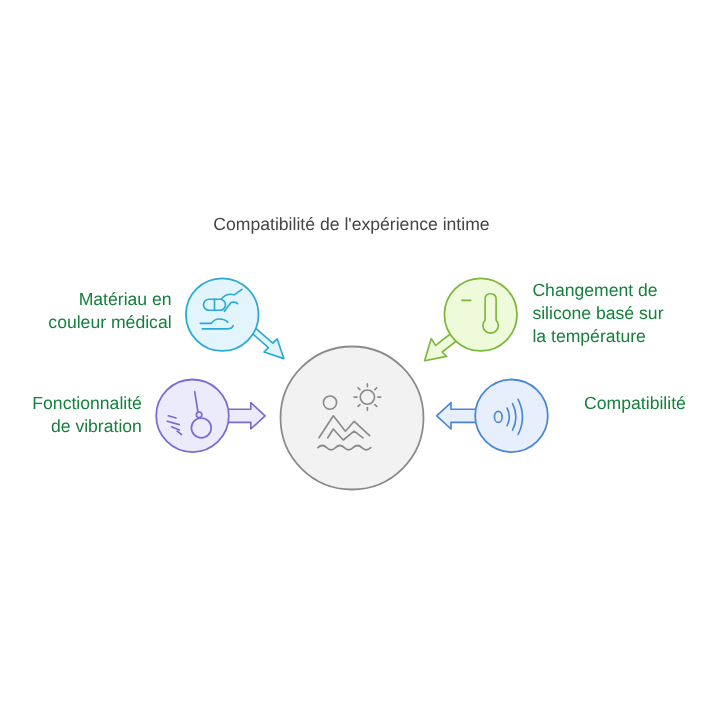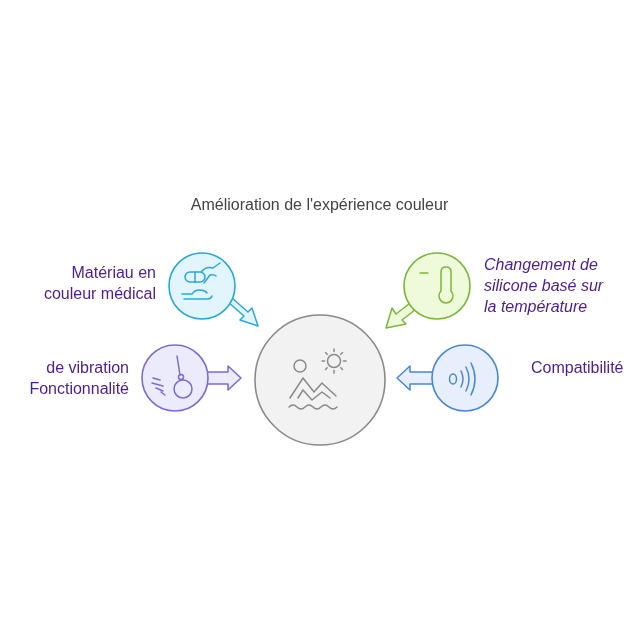--- a/index.html
+++ b/index.html
@@ -1,40 +1,40 @@
 <!DOCTYPE html>
 <html><head>
   <meta charset="utf-8">
   <style>
     html, body { margin: 0; padding: 0; background: #ffffff; }
     body { width: 639px; height: 639px; position: relative; overflow: hidden;
       font-family: "Liberation Sans", "DejaVu Sans", sans-serif; color: #3a3a3a; }
     .title { position: absolute; left: 0; width: 639px; top: 196px; text-align: center;
       font-size: 16px; color: #444; }
-    .label { position: absolute; font-size: 16px; line-height: 21px; color: #4c1d95; }
+    .label { position: absolute; font-size: 16px; line-height: 21px; color: #15803d; }
     .label.right-aligned { text-align: right; }
     .label.left-aligned { text-align: left; }
     svg.diagram { position: absolute; left: 0; top: 0; }
   </style>
 </head>
 <body>
 
-<div class="title">Amélioration de l'expérience couleur</div>
+<div class="title">Compatibilité de l'expérience intime</div>
 
 <div class="label right-aligned" style="right: 483px; top: 262px;">
   <div>Matériau en</div>
   <div>couleur médical</div>
 </div>
 
 <div class="label right-aligned" style="right: 510px; top: 357px;">
+  <div>Fonctionnalité</div>
   <div>de vibration</div>
-  <div>Fonctionnalité</div>
 </div>
 
-<div class="label left-aligned" style="left: 484px; top: 254px; font-style: italic;">
+<div class="label left-aligned" style="left: 484px; top: 254px;">
   <div>Changement de</div>
   <div>silicone basé sur</div>
   <div>la température</div>
 </div>
 
 <div class="label left-aligned" style="left: 511px; top: 357px; margin-left: 20px;">
   <div>Compatibilité</div>
 </div>
 
 <svg class="diagram" width="639" height="639" viewBox="0 0 639 639">

